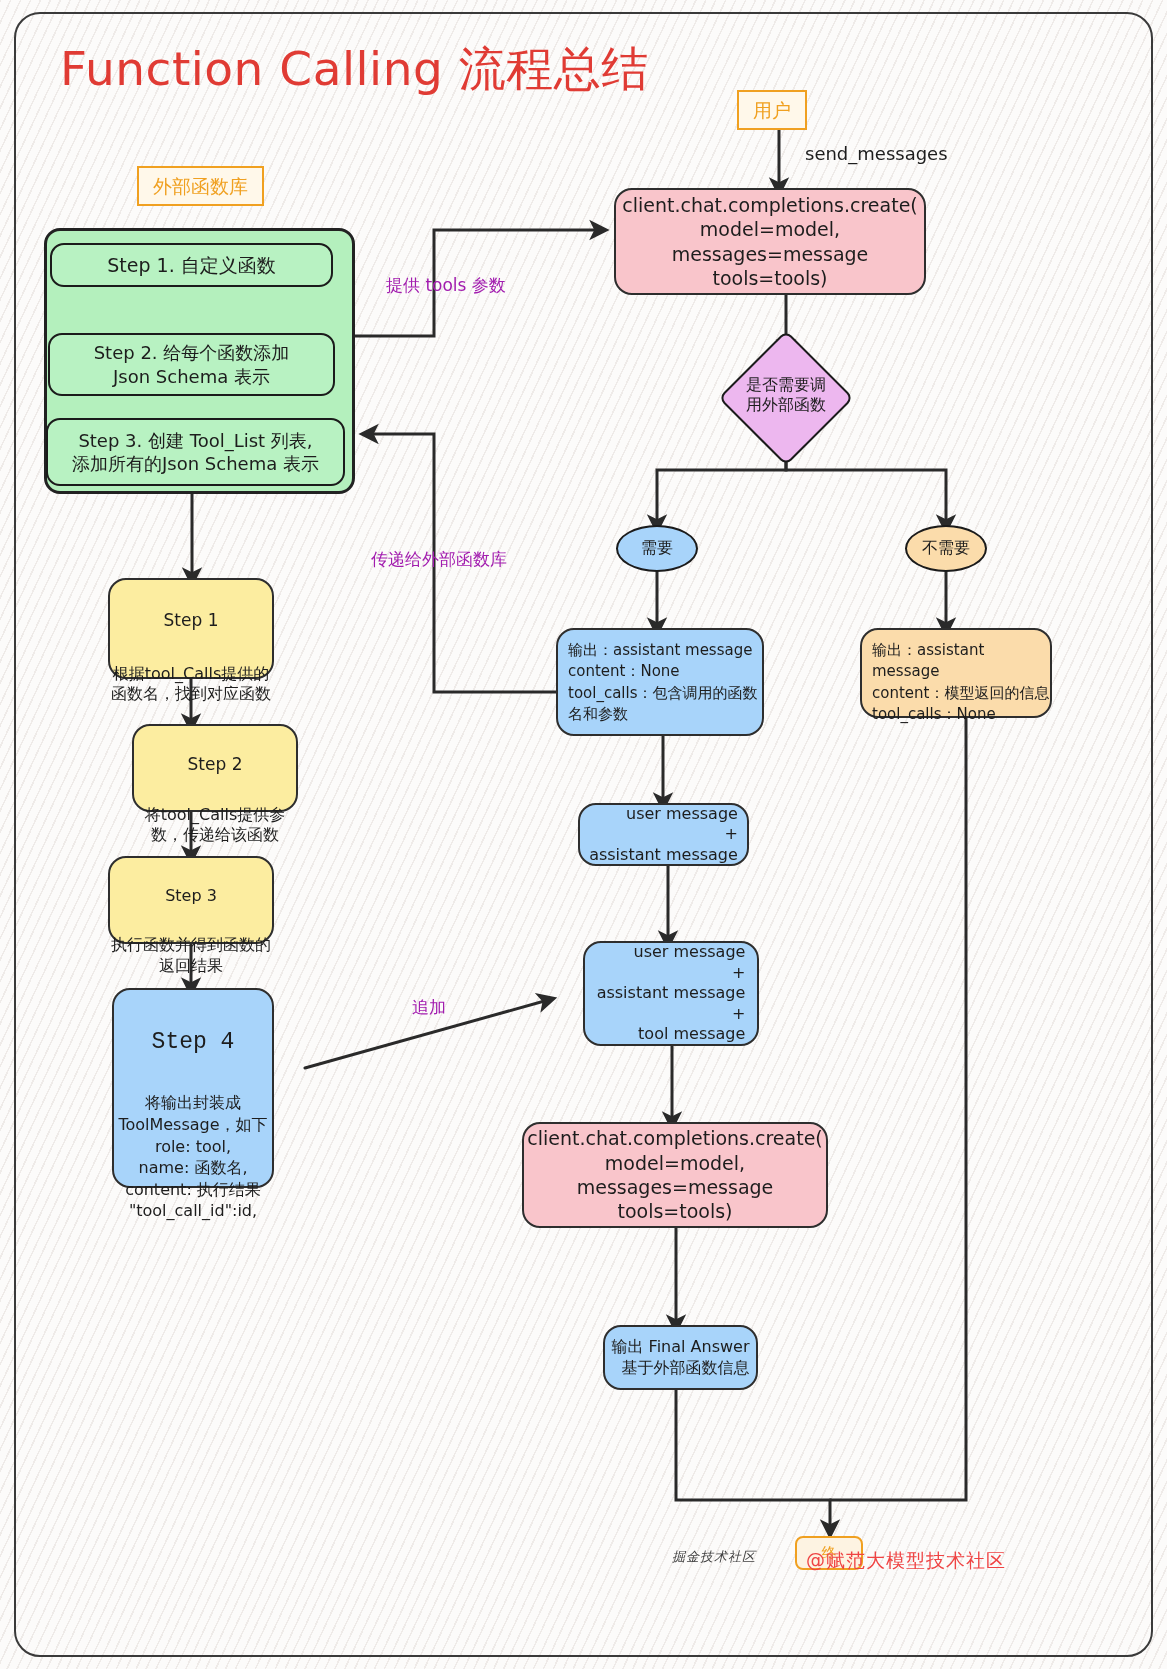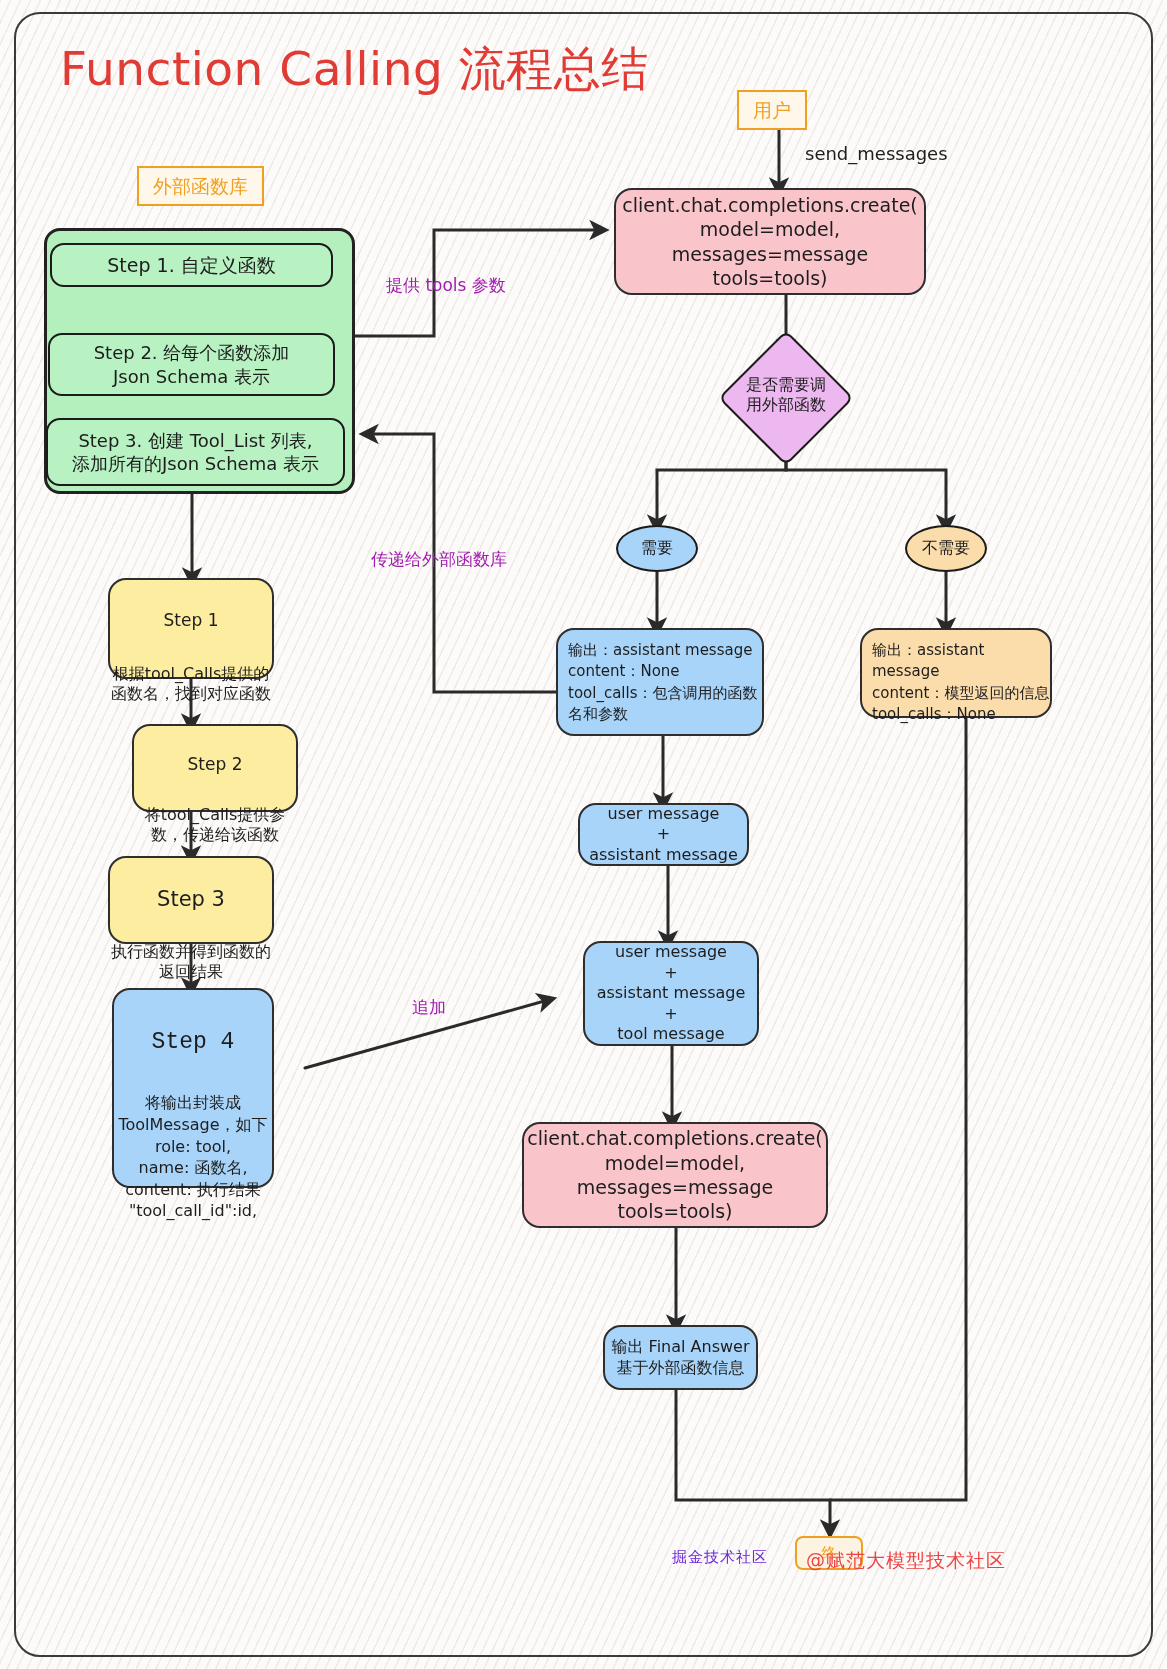--- a/index.html
+++ b/index.html
@@ -35,37 +35,37 @@
     font-weight:400;
   }
   .tag{
     border:2.6px solid #f0a020;border-radius:0;background:#fff8ea;
     color:#f0a020;font-size:19px;padding:6px 14px;
   }
   .green-container{background:#b4f0bd;border:3px solid #222;border-radius:16px;}
   .green-box{background:#b8f2c2;border:2.6px solid #1b1b1b;border-radius:14px;}
   .yellow-box{background:#fceda0;}
   .blue-box{background:#a8d4fa;}
-  .blue-box2{background:#a8d4fa;}
+  .blue-box2{background:#a8d4fa;text-align:right;}
   .pink-box{background:#f9c5cb;}
   .orange-box{background:#fbdcab;}
   .ellipse-blue{background:#a8d4fa;border:2.6px solid #1b1b1b;border-radius:50%;}
   .ellipse-orange{background:#fbdcab;border:2.6px solid #1b1b1b;border-radius:50%;}
   .diamond-wrap{position:absolute;}
   .diamond{width:100%;height:100%;background:#edb7ef;
            border:2.6px solid #1b1b1b;
            transform:rotate(45deg);border-radius:8px;}
   .diamond-label{position:absolute;inset:0;display:flex;align-items:center;
                  justify-content:center;font-size:16px;line-height:1.25;
                  text-align:center;white-space:pre-line;color:#1d1d1d;}
   .edge-label{position:absolute;color:#a21caf;font-size:17px;white-space:nowrap;}
   .plain-label{position:absolute;color:#1d1d1d;font-size:18px;white-space:nowrap;}
   .watermark{
-    position:absolute;left:672px;top:1548px;font-size:15px;color:#6d28d9;
-    white-space:nowrap;letter-spacing:1px;
+    position:absolute;left:672px;top:1548px;font-size:13px;color:#404040;
+    white-space:nowrap;letter-spacing:1px;font-style:italic;
   }
   .wm-badge{
     position:absolute;left:795px;top:1536px;width:64px;height:30px;
     border:2px solid #f0a020;border-radius:8px;background:#fdf3e2;
     color:#f0a020;font-size:15px;display:flex;align-items:center;justify-content:center;
   }
   .wm-over{
     position:absolute;left:806px;top:1548px;font-size:19px;color:#ef4444;
     white-space:nowrap;letter-spacing:1px;
   }
@@ -149,21 +149,21 @@
 函数名，找到对应函数</div>
 </div>
 
 <div class="node rnd yellow-box" style="left:108px;top:724px;width:166px;height:88px;padding-top:8px;font-size:16px;margin-left:24px;">
   <div style="font-size:17px;">Step 2</div>
   <div style="margin-top:8px;">将tool_Calls提供参
 数，传递给该函数</div>
 </div>
 
 <div class="node rnd yellow-box" style="left:108px;top:856px;width:166px;height:88px;padding-top:8px;font-size:16px;">
-  <div style="font-size:21px;">Step 3</div>
+  <div style="font-size:16px;">Step 3</div>
   <div style="margin-top:8px;">执行函数并得到函数的
 返回结果</div>
 </div>
 
 <div class="node rnd blue-box" style="left:112px;top:988px;width:162px;height:200px;padding-top:18px;font-size:16px;">
   <div style="font-size:23px;font-family:Liberation Mono, monospace;">Step 4</div>
   <div style="margin-top:14px;line-height:1.35;">将输出封装成
 ToolMessage，如下
 role: tool,
 name: 函数名,

